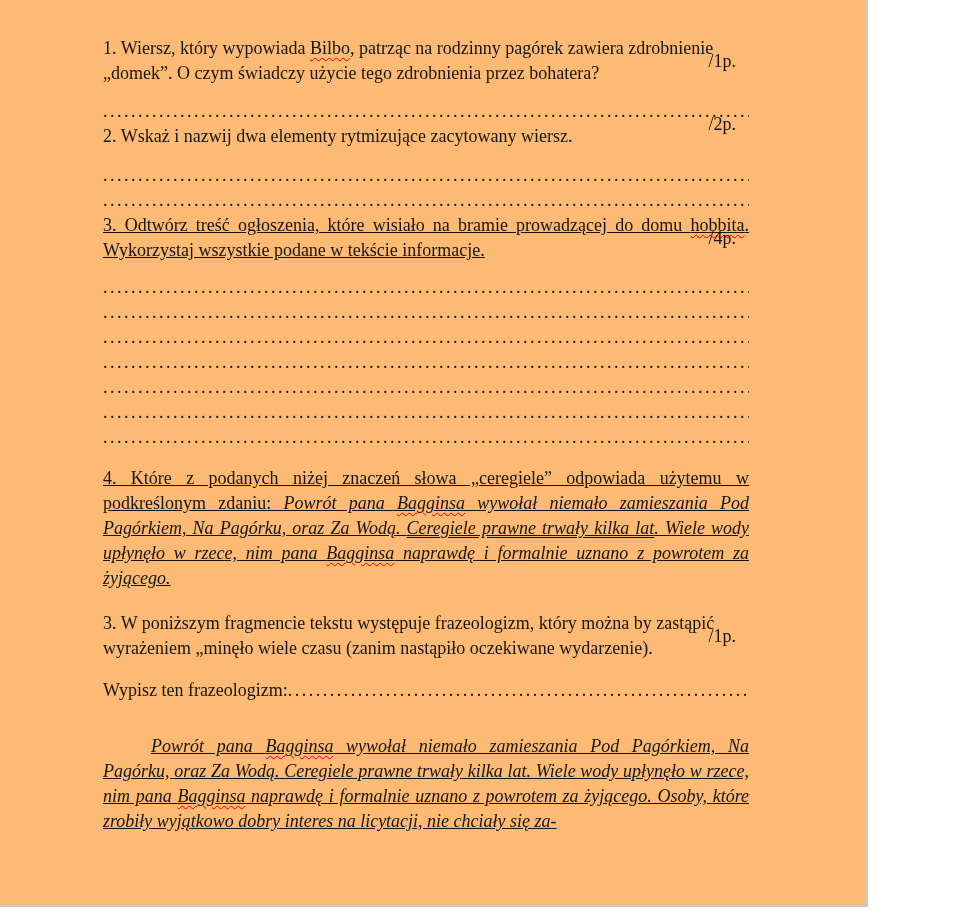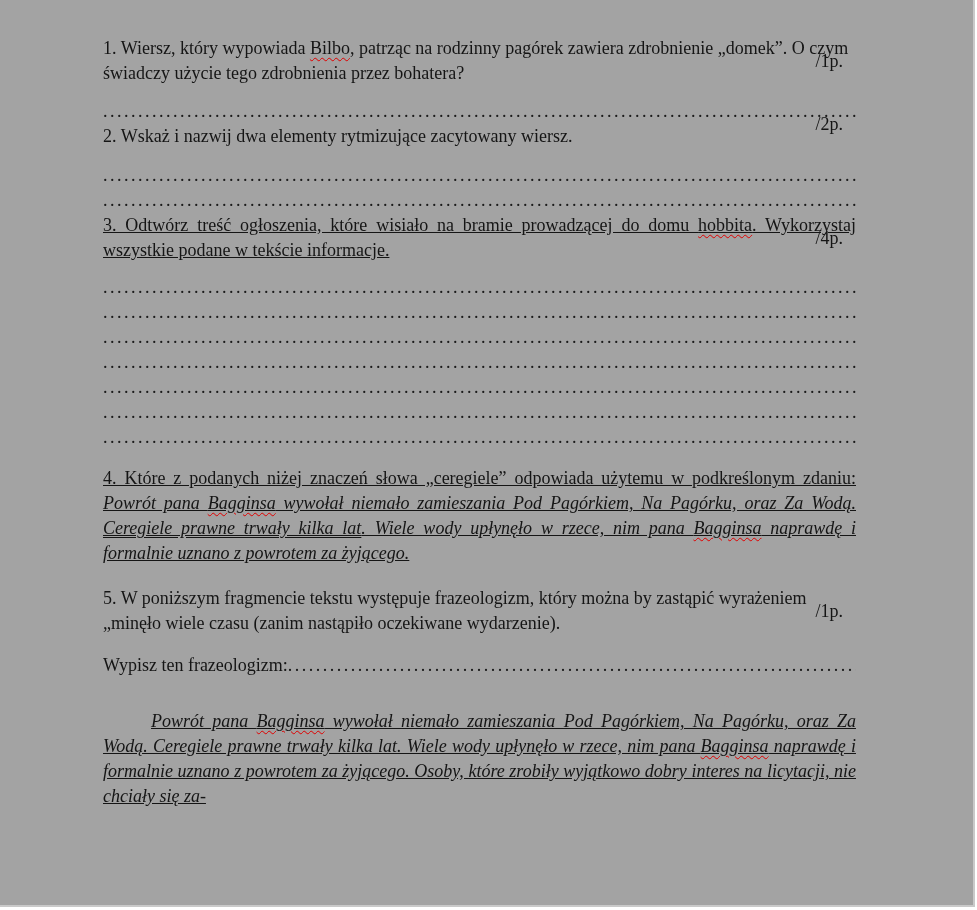--- a/index.html
+++ b/index.html
@@ -1,20 +1,20 @@
 <!DOCTYPE html>
 <html lang="pl"><head>
 <meta charset="utf-8">
 <style>
   * { margin:0; padding:0; box-sizing:border-box; }
   html,body { background:#ffffff; }
   body { width:977px; height:910px; overflow:hidden; }
   .page {
-    width:975px; height:907px;
-    background:#a3a3a3;
+    width:868px; height:907px;
+    background:#fdba74;
     border-right:2px solid #c9c9c9;
     border-bottom:2px solid #c9c9c9;
     overflow:hidden;
   }
   .content {
     padding:36px 117px 0 103px;
     font-family:"Liberation Serif","DejaVu Serif",serif;
     font-size:18px;
     line-height:25px;
     color:#151515;
@@ -83,21 +83,21 @@
     <div class="dotrow">........................................................................................................................</div>
     <div class="dotrow">........................................................................................................................</div>
     <div class="dotrow">........................................................................................................................</div>
 
     <p class="q just gap8">
       <span>4. Które z podanych niżej znaczeń słowa „ceregiele” odpowiada użytemu w podkreślonym zdaniu: </span><span class="ital"><span>Powrót pana </span><span class="sp">Bagginsa</span><span> wywołał niemało zamieszania Pod Pagórkiem, Na Pagórku, oraz Za Wodą. </span><span class="ul">Ceregiele prawne trwały kilka lat</span><span>. Wiele wody upłynęło w rzece, nim pana </span><span class="sp">Bagginsa</span><span> naprawdę i formalnie uznano z powrotem za żyjącego.</span></span>
     </p>
 
 
     <p class="q gap20">
-      <span>5. W poniższym fragmencie tekstu występuje frazeologizm, który można by zastąpić wyrażeniem „minęło wiele czasu (zanim nastąpiło oczekiwane wydarzenie).</span>
+      <span>3. W poniższym fragmencie tekstu występuje frazeologizm, który można by zastąpić wyrażeniem „minęło wiele czasu (zanim nastąpiło oczekiwane wydarzenie).</span>
       <span class="pts">/1p.</span>
     </p>
 
     <div class="wypisz gap17">
       <span>Wypisz ten frazeologizm: </span>
       <span class="dotfill">........................................................................................................................</span>
     </div>
 
     <p class="q just ital excerpt gap23">
       <span>Powrót pana </span><span class="sp">Bagginsa</span><span> wywołał niemało zamieszania Pod Pagórkiem, Na Pagórku, oraz Za Wodą. Ceregiele prawne trwały kilka lat. Wiele wody upłynęło w rzece, nim pana </span><span class="sp">Bagginsa</span><span> naprawdę i formalnie uznano z powrotem za żyjącego. Osoby, które zrobiły wyjątkowo dobry interes na licytacji, nie chciały się za-</span>

